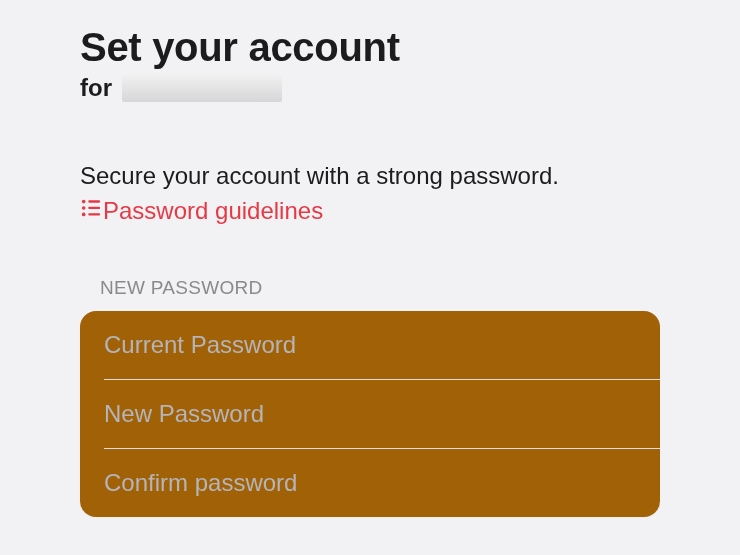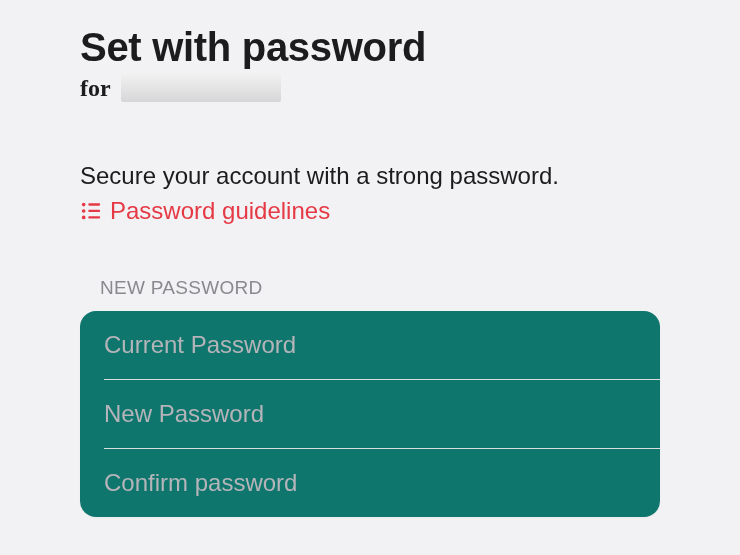--- a/index.html
+++ b/index.html
@@ -19,23 +19,22 @@
       padding: 24px 80px 0 80px;
     }
     .title {
       font-size: 40px;
       font-weight: 700;
       line-height: 1.15;
       letter-spacing: -0.3px;
     }
     .subtitle-row {
       display: flex;
-      align-items: flex-end;
+      align-items: flex-start;
       margin-top: 4px;
-      font-family: Liberation Serif, serif;
     }
     .for {
       font-size: 24px;
       font-weight: 600;
       margin-right: 10px;
     }
     .redacted {
       display: inline-block;
       width: 160px;
       height: 28px;
@@ -44,22 +43,21 @@
     }
     .description {
       margin-top: 58px;
       font-size: 24px;
       font-weight: 400;
       line-height: 1.3;
     }
     .guidelines-row {
       margin-top: 6px;
       display: flex;
-      align-items: center;
-      gap: 8px;
+      gap: 1px;
     }
     .list-icon svg {
       width: 22px;
       height: 22px;
       display: block;
     }
     .guidelines-link {
       color: #e63946;
       font-size: 24px;
       font-weight: 400;
@@ -68,21 +66,21 @@
     .section-label {
       margin-top: 52px;
       margin-left: 20px;
       font-size: 19px;
       letter-spacing: 0.3px;
       color: #8a8a8e;
       text-transform: uppercase;
     }
     .card {
       margin-top: 12px;
-      background: #0f766e;
+      background: #a16207;
       border-radius: 16px;
       box-shadow: 0 1px 2px rgba(0,0,0,0.03);
       overflow: hidden;
     }
     .field {
       width: 100%;
       border: none;
       outline: none;
       background: transparent;
       font-size: 24px;
@@ -96,21 +94,21 @@
     .divider {
       height: 1px;
       background: #dcdcde;
       margin-left: 24px;
     }
   </style>
 </head>
 <body>
 
 <div class="container">
-  <h1 class="title">Set with password</h1>
+  <h1 class="title">Set your account</h1>
   <div class="subtitle-row">
     <span class="for">for</span>
     <span class="redacted"></span>
   </div>
 
   <p class="description">Secure your account with a strong password.</p>
 
   <div class="guidelines-row">
     <span class="list-icon">
       <svg viewBox="0 0 24 24" fill="none">

